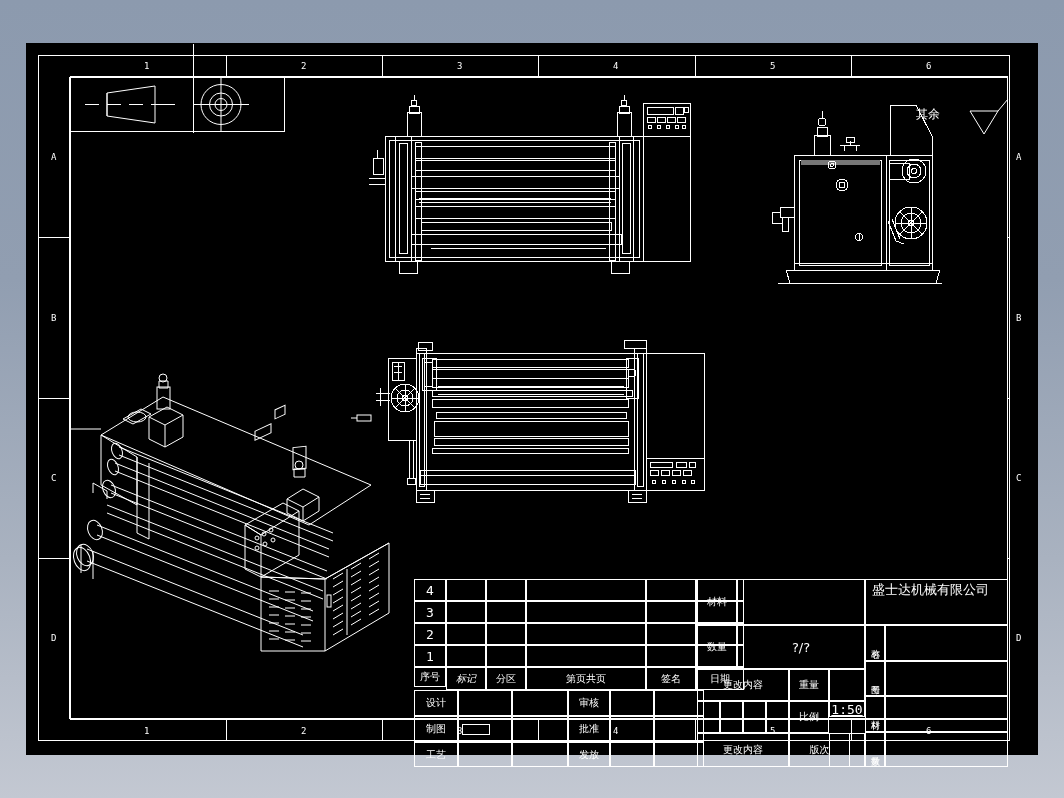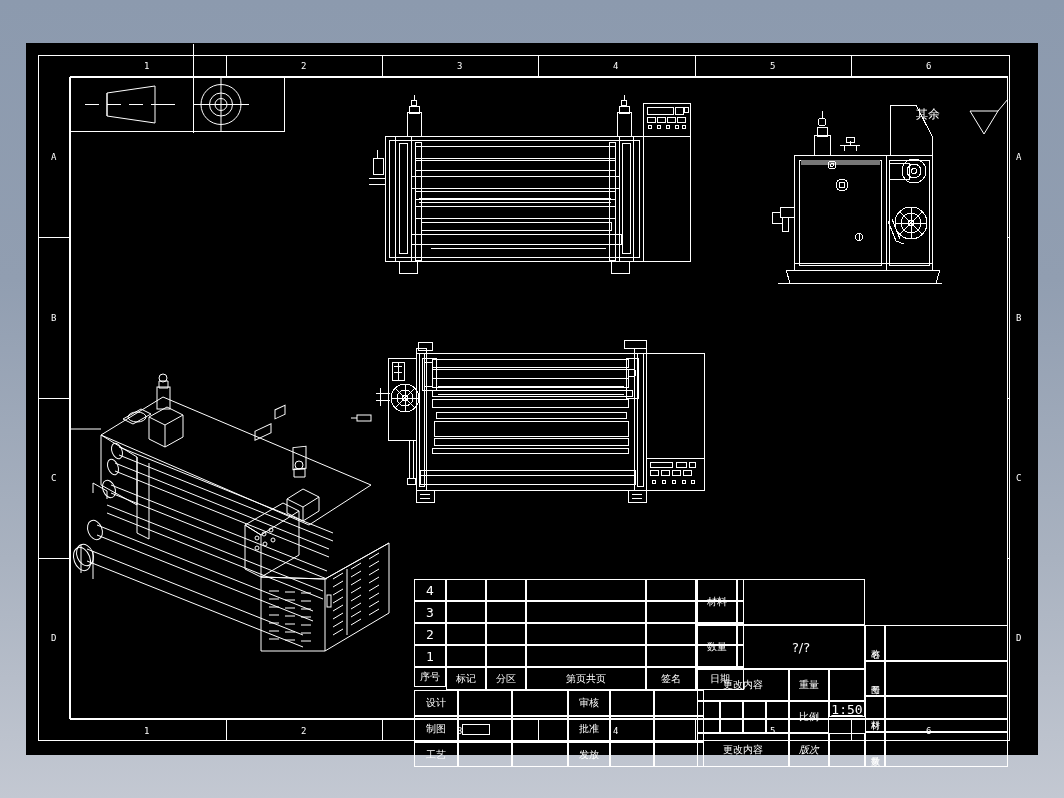--- a/index.html
+++ b/index.html
@@ -486,21 +486,21 @@
       <div class="tb-cell" style="left:282px;top:44px;width:48px;height:22px;"></div>
 
       <div class="tb-cell num" style="left:0;top:66px;width:32px;height:22px;">1</div>
       <div class="tb-cell" style="left:32px;top:66px;width:40px;height:22px;"></div>
       <div class="tb-cell" style="left:72px;top:66px;width:40px;height:22px;"></div>
       <div class="tb-cell" style="left:112px;top:66px;width:120px;height:22px;"></div>
       <div class="tb-cell" style="left:232px;top:66px;width:50px;height:22px;"></div>
       <div class="tb-cell" style="left:282px;top:66px;width:48px;height:22px;"></div>
 
       <div class="tb-cell" style="left:0;top:88px;width:32px;height:20px;">序号</div>
-      <div class="tb-cell" style="left:32px;top:88px;width:40px;height:23px;">标记</div>
+      <div class="tb-cell" style="left:32px;top:88px;width:40px;height:23px;font-style:italic;">标记</div>
       <div class="tb-cell" style="left:72px;top:88px;width:40px;height:23px;">分区</div>
       <div class="tb-cell" style="left:112px;top:88px;width:120px;height:23px;">第页共页</div>
       <div class="tb-cell" style="left:232px;top:88px;width:50px;height:23px;">签名</div>
       <div class="tb-cell" style="left:282px;top:88px;width:48px;height:23px;">日期</div>
 
       <div class="tb-cell" style="left:0;top:111px;width:44px;height:26px;">设计</div>
       <div class="tb-cell" style="left:44px;top:111px;width:54px;height:26px;"></div>
       <div class="tb-cell" style="left:98px;top:111px;width:56px;height:26px;"></div>
       <div class="tb-cell" style="left:154px;top:111px;width:42px;height:26px;">审核</div>
       <div class="tb-cell" style="left:196px;top:111px;width:44px;height:26px;"></div>
@@ -537,23 +537,24 @@
       <div class="tb-cell" style="left:415px;top:90px;width:36px;height:32px;"></div>
 
       <div class="tb-cell" style="left:283px;top:122px;width:23px;height:32px;"></div>
       <div class="tb-cell" style="left:306px;top:122px;width:23px;height:32px;"></div>
       <div class="tb-cell" style="left:329px;top:122px;width:23px;height:32px;"></div>
       <div class="tb-cell" style="left:352px;top:122px;width:23px;height:32px;"></div>
       <div class="tb-cell" style="left:375px;top:122px;width:40px;height:32px;">比例</div>
       <div class="tb-cell num" style="left:415px;top:122px;width:36px;height:16px;text-decoration:underline;">1:50</div>
 
       <div class="tb-cell" style="left:283px;top:154px;width:92px;height:34px;">更改内容</div>
-      <div class="tb-cell" style="left:375px;top:154px;width:40px;height:34px;font-style:italic;">版次</div>
+      <div class="tb-cell" style="left:375px;top:154px;width:61px;height:34px;">版次</div>
       <div class="tb-cell" style="left:415px;top:154px;width:36px;height:34px;"></div>
 
+      <div class="tb-cell company" style="left:451px;top:0;width:143px;height:46px;">盛士达机械有限公司</div>
 
       <div class="tb-cell vert" style="left:451px;top:46px;width:20px;height:36px;">名称</div>
       <div class="tb-cell" style="left:471px;top:46px;width:123px;height:36px;"></div>
 
       <div class="tb-cell vert" style="left:451px;top:82px;width:20px;height:35px;">图号</div>
       <div class="tb-cell" style="left:471px;top:82px;width:123px;height:35px;"></div>
 
       <div class="tb-cell vert" style="left:451px;top:117px;width:20px;height:36px;">材料</div>
       <div class="tb-cell" style="left:471px;top:117px;width:123px;height:36px;"></div>
 

